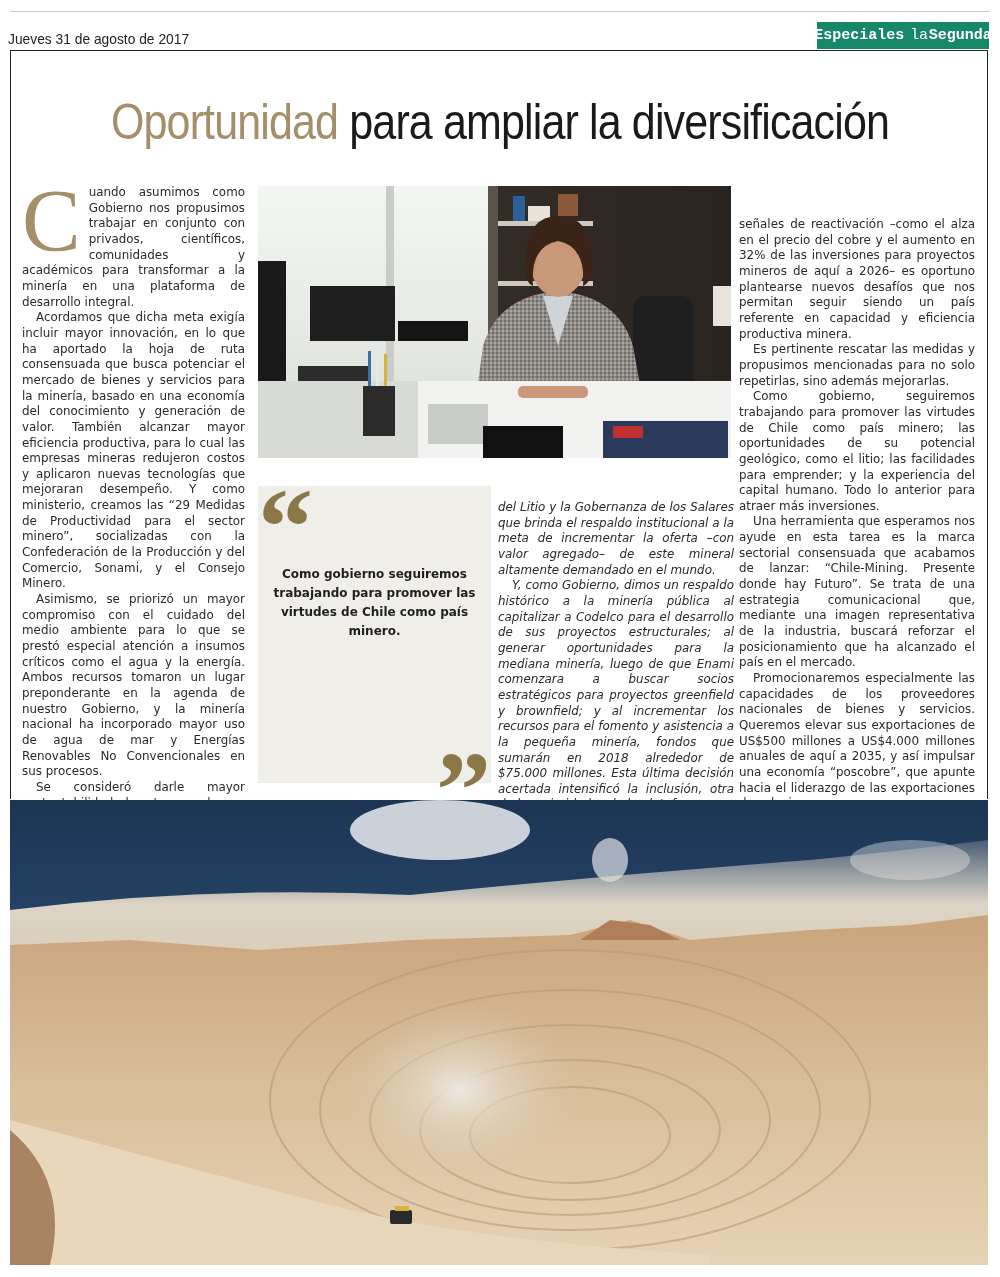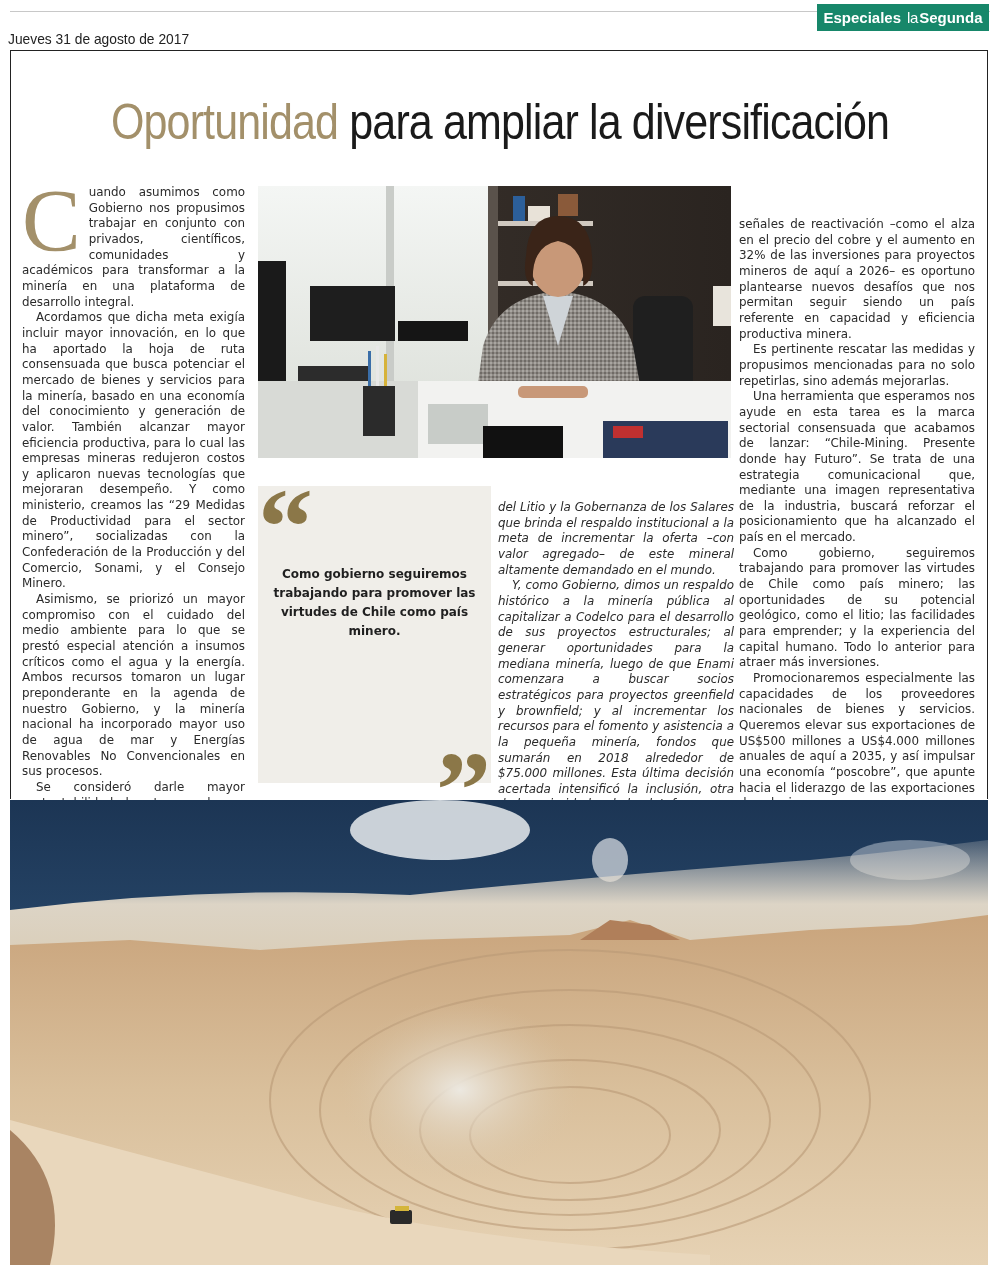--- a/index.html
+++ b/index.html
@@ -1,19 +1,19 @@
 <!DOCTYPE html>
 <html><head>
 <meta charset="utf-8">
 <style>
   html, body { margin: 0; padding: 0; background: #ffffff; }
   body { width: 1000px; height: 1277px; position: relative; overflow: hidden; font-family: "DejaVu Sans", sans-serif; color: #1a1a1a; }
   .top-rule { position: absolute; left: 10px; right: 10px; top: 11px; height: 1px; background: #c8c8c8; }
   .date { position: absolute; left: 8px; top: 30px; font-family: "Liberation Sans", sans-serif; font-size: 15px; color: #222; transform: scaleX(0.92); transform-origin: left; }
-  .badge { position: absolute; left: 817px; top: 4px; width: 172px; height: 27px; background: #17876a; color: #fff; font-family: Liberation Sans, sans-serif; font-size: 15px; font-weight: bold; display: flex; align-items: center; justify-content: center; gap: 6px; }
+  .badge { position: absolute; left: 817px; top: 22px; width: 172px; height: 27px; background: #17876a; color: #fff; font-family: Liberation Mono, monospace; font-size: 15px; font-weight: bold; display: flex; align-items: center; justify-content: center; gap: 6px; }
   .badge .la { font-weight: normal; letter-spacing: -0.3px; }
   .badge .seg { font-weight: bold; margin-left: -5px; text-align: center; }
   .frame { position: absolute; left: 10px; top: 50px; width: 978px; height: 749px; border: 1px solid #222; border-bottom: none; box-sizing: border-box; }
   .headline { position: absolute; left: 0; right: 0; top: 93px; text-align: center; font-family: "Liberation Sans", sans-serif; font-size: 50px; letter-spacing: -1px; transform: scaleX(0.86); transform-origin: center; white-space: nowrap; }
   .headline .gold { color: #a3906a; }
   .headline .dark { color: #1a1a1a; }
 
   .col { position: absolute; font-size: 11.9px; line-height: 15.65px; text-align: justify; color: #2a2a2a; }
   .col p { margin: 0; text-indent: 14px; hyphens: manual; }
   .col p.noindent { text-indent: 0; }
@@ -115,22 +115,22 @@
 
 <div class="col col3">
   <p class="noindent">del Litio y la Gobernanza de los Salares que brinda el respaldo institucional a la meta de incrementar la oferta –con valor agregado– de este mineral altamente demandado en el mundo.</p>
   <p>Y, como Gobierno, dimos un respaldo histórico a la minería pública al capitalizar a Codelco para el desarrollo de sus proyectos estructurales; al generar oportunidades para la mediana minería, luego de que Enami comenzara a buscar socios estratégicos para proyectos greenfield y brownfield; y al incrementar los recursos para el fomento y asistencia a la pequeña minería, fondos que sumarán en 2018 alrededor de $75.000 millones. Esta última decisión acertada intensificó la inclusión, otra de las prioridades de la plataforma.</p>
   <p>Hoy, cuando la industria ha recibido</p>
 </div>
 
 <div class="col col4">
   <p class="noindent">señales de reactivación –como el alza en el precio del cobre y el aumento en 32% de las inversiones para proyectos mineros de aquí a 2026– es oportuno plantearse nuevos desafíos que nos permitan seguir siendo un país referente en capacidad y eficiencia productiva minera.</p>
   <p>Es pertinente rescatar las medidas y propusimos mencionadas para no solo repetirlas, sino además mejorarlas.</p>
+  <p>Como gobierno, seguiremos trabajando para promover las virtudes de Chile como país minero; las oportunidades de su potencial geológico, como el litio; las facilidades para emprender; y la experiencia del capital humano. Todo lo anterior para atraer más inversiones.</p>
   <p>Una herramienta que esperamos nos ayude en esta tarea es la marca sectorial consensuada que acabamos de lanzar: “Chile-Mining. Presente donde hay Futuro”. Se trata de una estrategia comunicacional que, mediante una imagen representativa de la industria, buscará reforzar el posicionamiento que ha alcanzado el país en el mercado.</p>
-  <p>Como gobierno, seguiremos trabajando para promover las virtudes de Chile como país minero; las oportunidades de su potencial geológico, como el litio; las facilidades para emprender; y la experiencia del capital humano. Todo lo anterior para atraer más inversiones.</p>
   <p>Promocionaremos especialmente las capacidades de los proveedores nacionales de bienes y servicios. Queremos elevar sus exportaciones de US$500 millones a US$4.000 millones anuales de aquí a 2035, y así impulsar una economía “poscobre”, que apunte hacia el liderazgo de las exportaciones de soluciones.</p>
   <p>Son desafíos que requieren trabajo y el compromiso de todos, y que permitirán diversificar y darle mayor sustentabilidad a la industria.</p>
 </div>
 
 <div class="photo-mine">
   <svg width="978" height="465" viewBox="0 0 978 465" xmlns="http://www.w3.org/2000/svg" preserveAspectRatio="none">
     <defs>
       <linearGradient id="sky" x1="0" y1="0" x2="0" y2="1">
         <stop offset="0" stop-color="#1c3554"></stop>
         <stop offset="0.55" stop-color="#2e5277"></stop>

